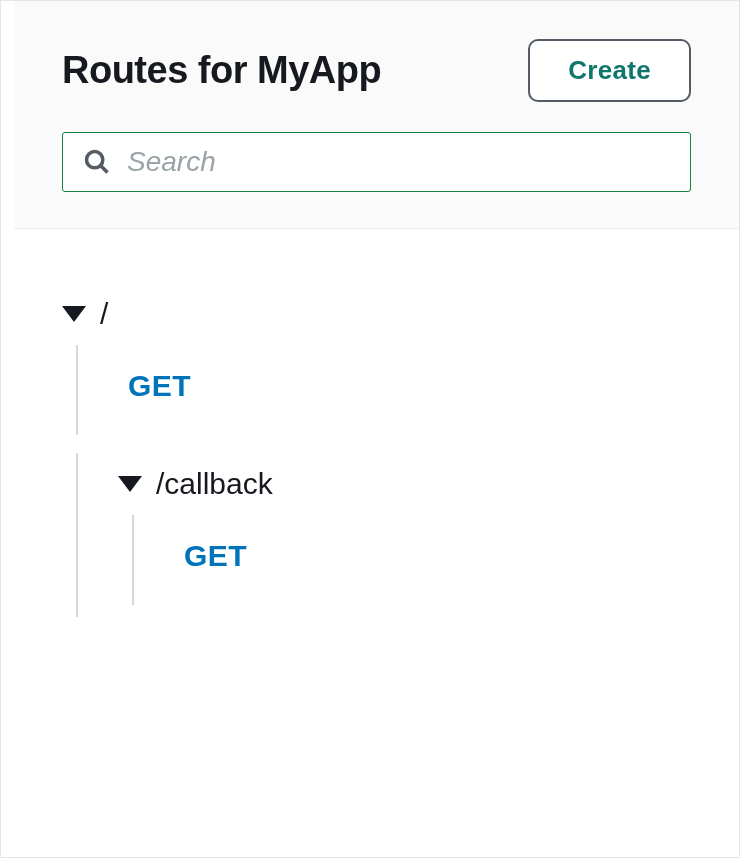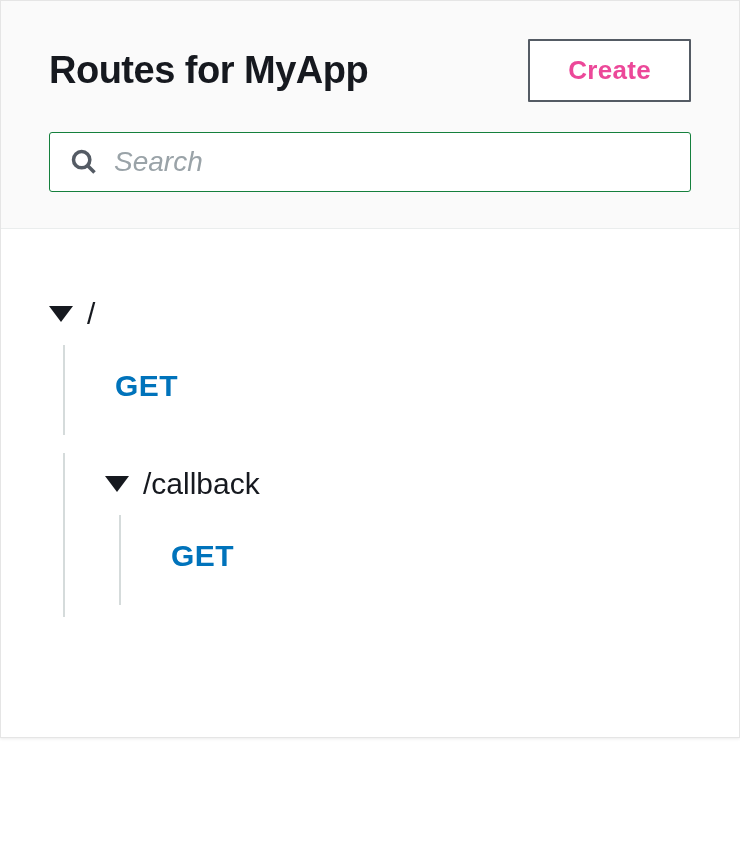--- a/index.html
+++ b/index.html
@@ -8,24 +8,25 @@
       padding: 0;
     }
     body {
       width: 740px;
       height: 858px;
       font-family: -apple-system, BlinkMacSystemFont, "Segoe UI", Helvetica, Arial, sans-serif;
       background: #ffffff;
     }
     .panel {
       width: 740px;
-      height: 738px;
+      height: 858px;
       background: #ffffff;
       border: 1px solid #e5e5e5;
       box-shadow: 0 1px 3px rgba(0,0,0,0.08);
+      padding-left: 13px;
     }
     .panel-header {
       background: #fafafa;
       padding: 38px 48px 36px 48px;
       border-bottom: 1px solid #eaeded;
     }
     .header-row {
       display: flex;
       align-items: center;
       justify-content: space-between;
@@ -33,25 +34,25 @@
     }
     .page-title {
       font-size: 38px;
       font-weight: 700;
       color: #16191f;
       letter-spacing: -0.5px;
     }
     .create-button {
       background: #ffffff;
       border: 2px solid #545b64;
-      border-radius: 1px;
+      border-radius: 10px;
       padding: 14px 38px;
       font-size: 26px;
       font-weight: 700;
-      color: #ec4899;
+      color: #0f766e;
       cursor: pointer;
       letter-spacing: 0.3px;
       margin-left: 44px;
     }
     .search-wrap {
       display: flex;
       align-items: center;
       background: #ffffff;
       border: 1px solid #15803d;
       border-radius: 3px;

